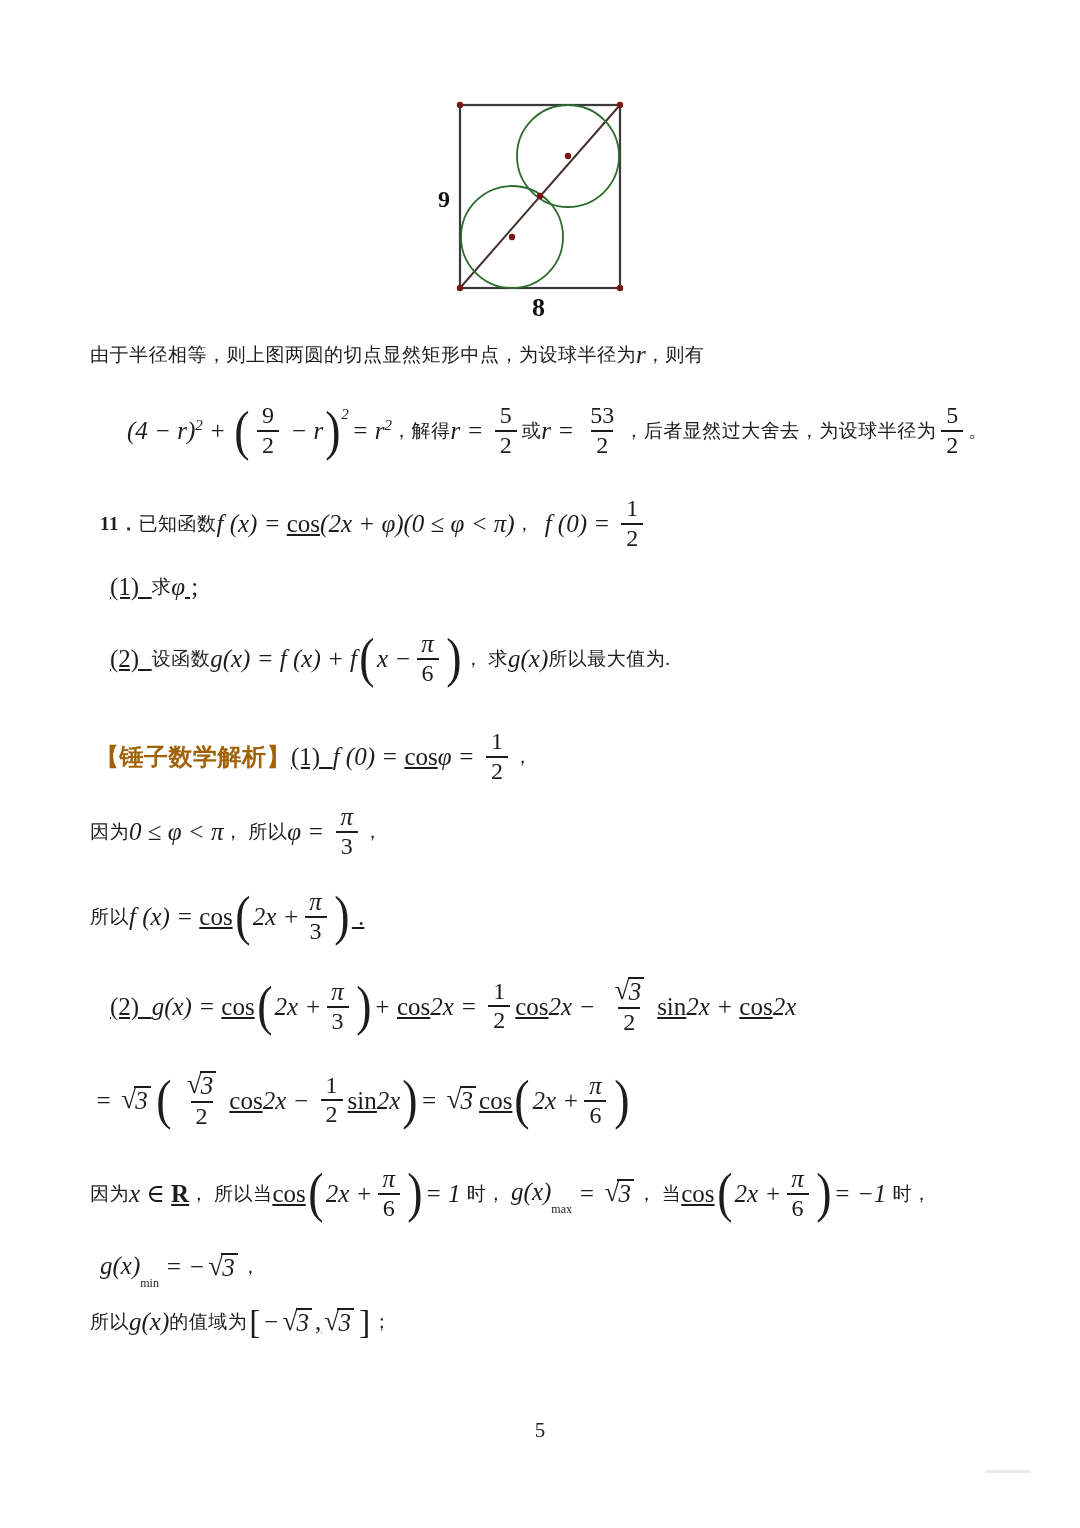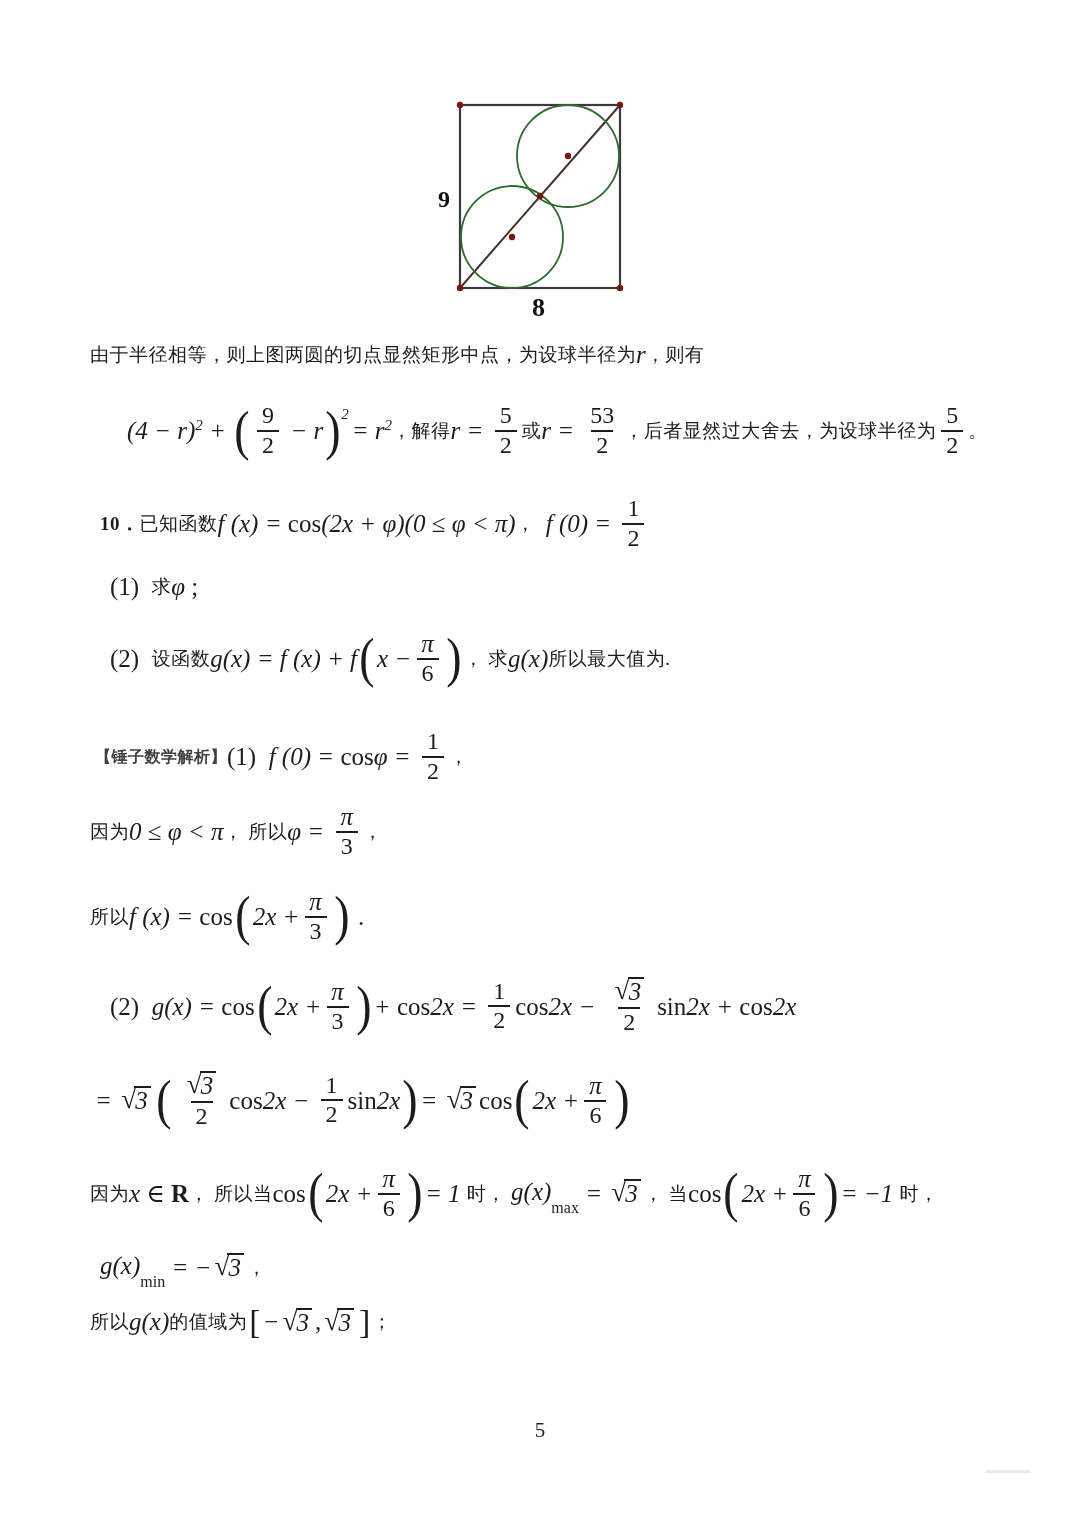--- a/index.html
+++ b/index.html
@@ -2,25 +2,25 @@
 <html><head>
 <meta charset="utf-8">
 <style>
   html,body{margin:0;padding:0;}
   body{width:1080px;height:1528px;background:#ffffff;position:relative;
        font-family:"Liberation Serif","DejaVu Serif",serif;color:#1c1c1c;overflow:hidden;}
   .line{position:absolute;display:flex;align-items:center;font-size:23px;line-height:1.25;}
   .run{white-space:pre;display:inline-block;}
   .cn{font-size:19px;letter-spacing:0.5px;}
   .mi{font-style:italic;font-size:25px;}
-  .fn{font-style:normal;font-size:25px;}
+  .fn{font-style:normal;font-size:25px;text-decoration:underline;}
   .b{font-weight:bold;}
-  .red{color:#404040;font-weight:bold;font-size:16px;letter-spacing:0.5px;}
+  .red{color:#a16207;font-weight:bold;font-size:24px;letter-spacing:0.5px;}
   sup{font-size:15px;vertical-align:super;font-style:italic;}
-  sub{font-size:16px;vertical-align:sub;position:relative;top:7px;font-style:normal;}
+  sub{font-size:12px;vertical-align:sub;position:relative;top:7px;font-style:normal;}
   .frac{display:inline-flex;flex-direction:column;align-items:center;line-height:1.08;
         font-size:24px;margin:0 5px;text-align:center;}
   .frac .num{padding:0 5px 1px;}
   .frac .den{border-top:2px solid #1c1c1c;padding:1px 5px 0;}
   .bp{font-size:54px;font-weight:400;line-height:1;display:inline-block;
       transform:scaleX(0.85);margin:0 1px;font-style:normal;}
   .psup{font-size:15px;align-self:flex-start;margin:2px 3px 0 -2px;font-style:italic;}
   .sqrt{display:inline-flex;align-items:flex-start;margin:0 3px;font-style:italic;font-size:25px;}
   .sqrt::before{content:"\221A";font-style:normal;font-size:1.1em;line-height:1;transform:translateY(-1px);}
   .sr{display:inline-block;border-top:2px solid #1c1c1c;line-height:1.05;padding:0 3px 0 1px;margin-left:-2px;}
@@ -85,21 +85,21 @@
   <span class="run cn">，</span>
   <span class="run cn">后者显然过大舍去，为设球半径为</span>
   <span class="frac">
       <span class="num">5</span>
       <span class="den">2</span>
     </span>
   <span class="run cn">。</span>
 </div>
 
 <div class="line" style="left:100px;top:496px;">
-  <span class="run cn b">10．</span>
+  <span class="run cn b">11．</span>
   <span class="run cn">已知函数</span>
   <span class="run mi">f (x) = </span>
   <span class="run fn">cos</span>
   <span class="run mi">(2x + φ)(0 ≤ φ &lt; π)</span>
   <span class="run cn">，  </span>
   <span class="run mi">f (0) = </span>
   <span class="frac">
       <span class="num">1</span>
       <span class="den">2</span>
     </span>

